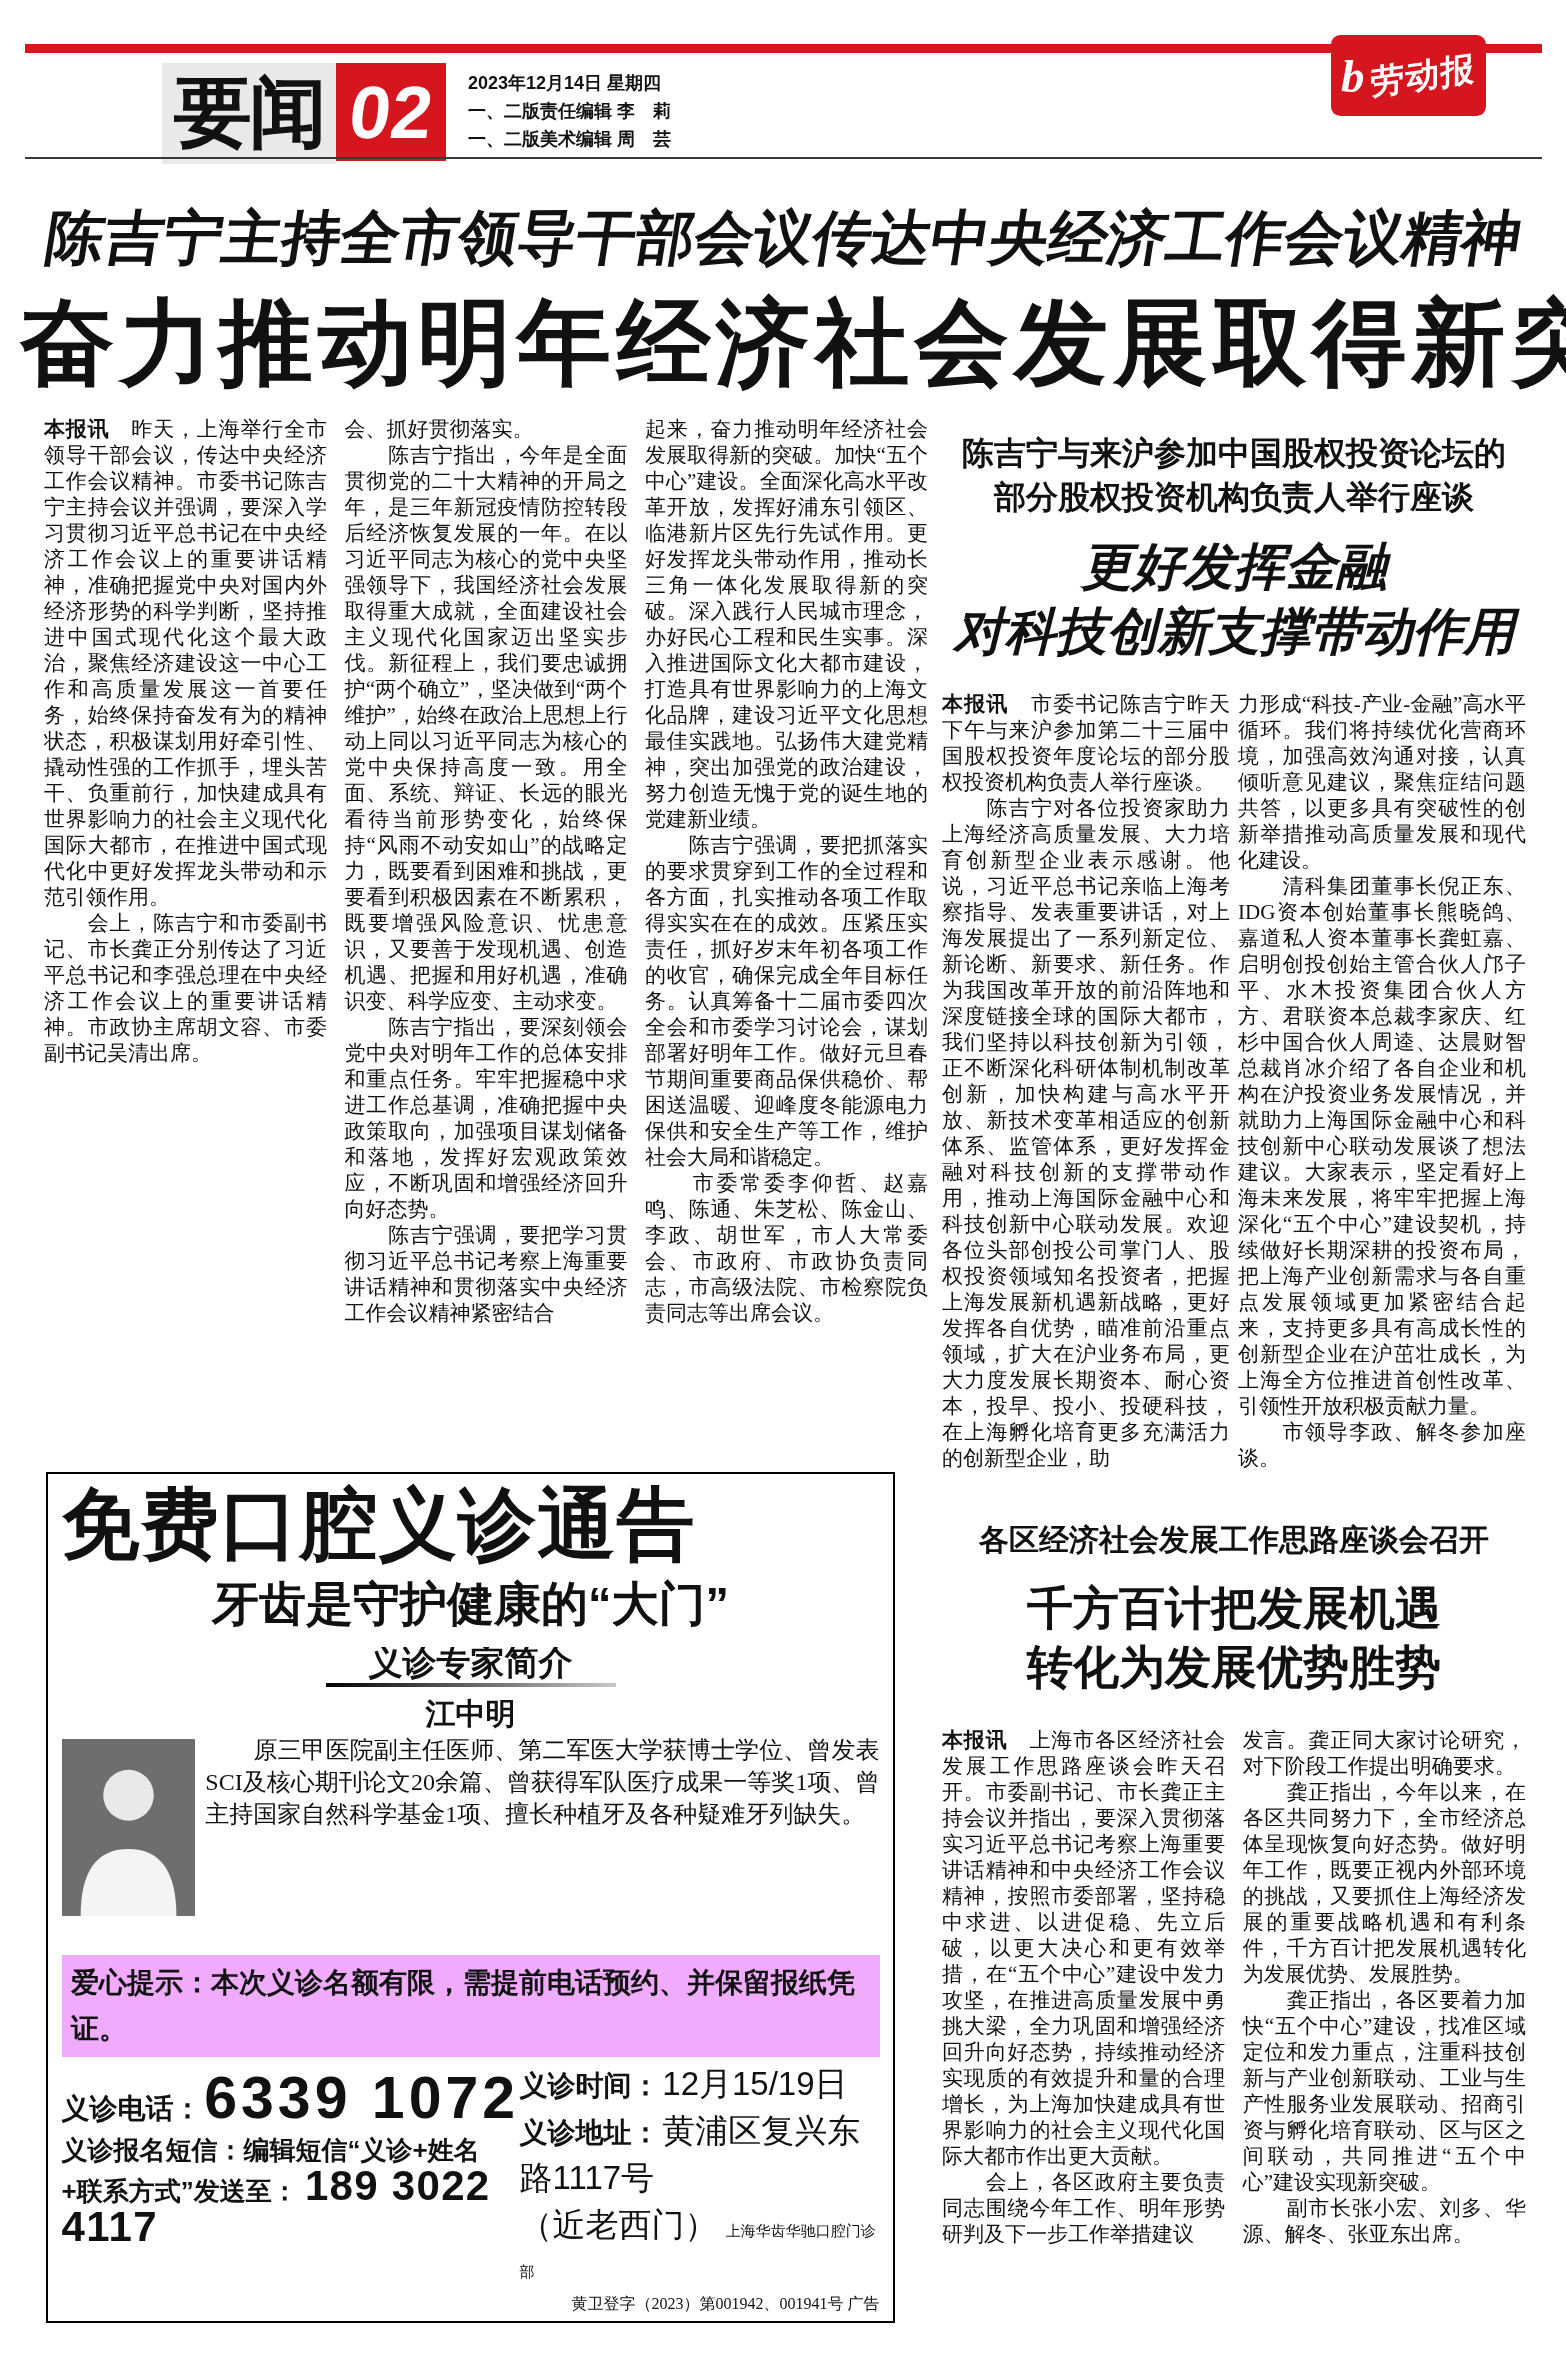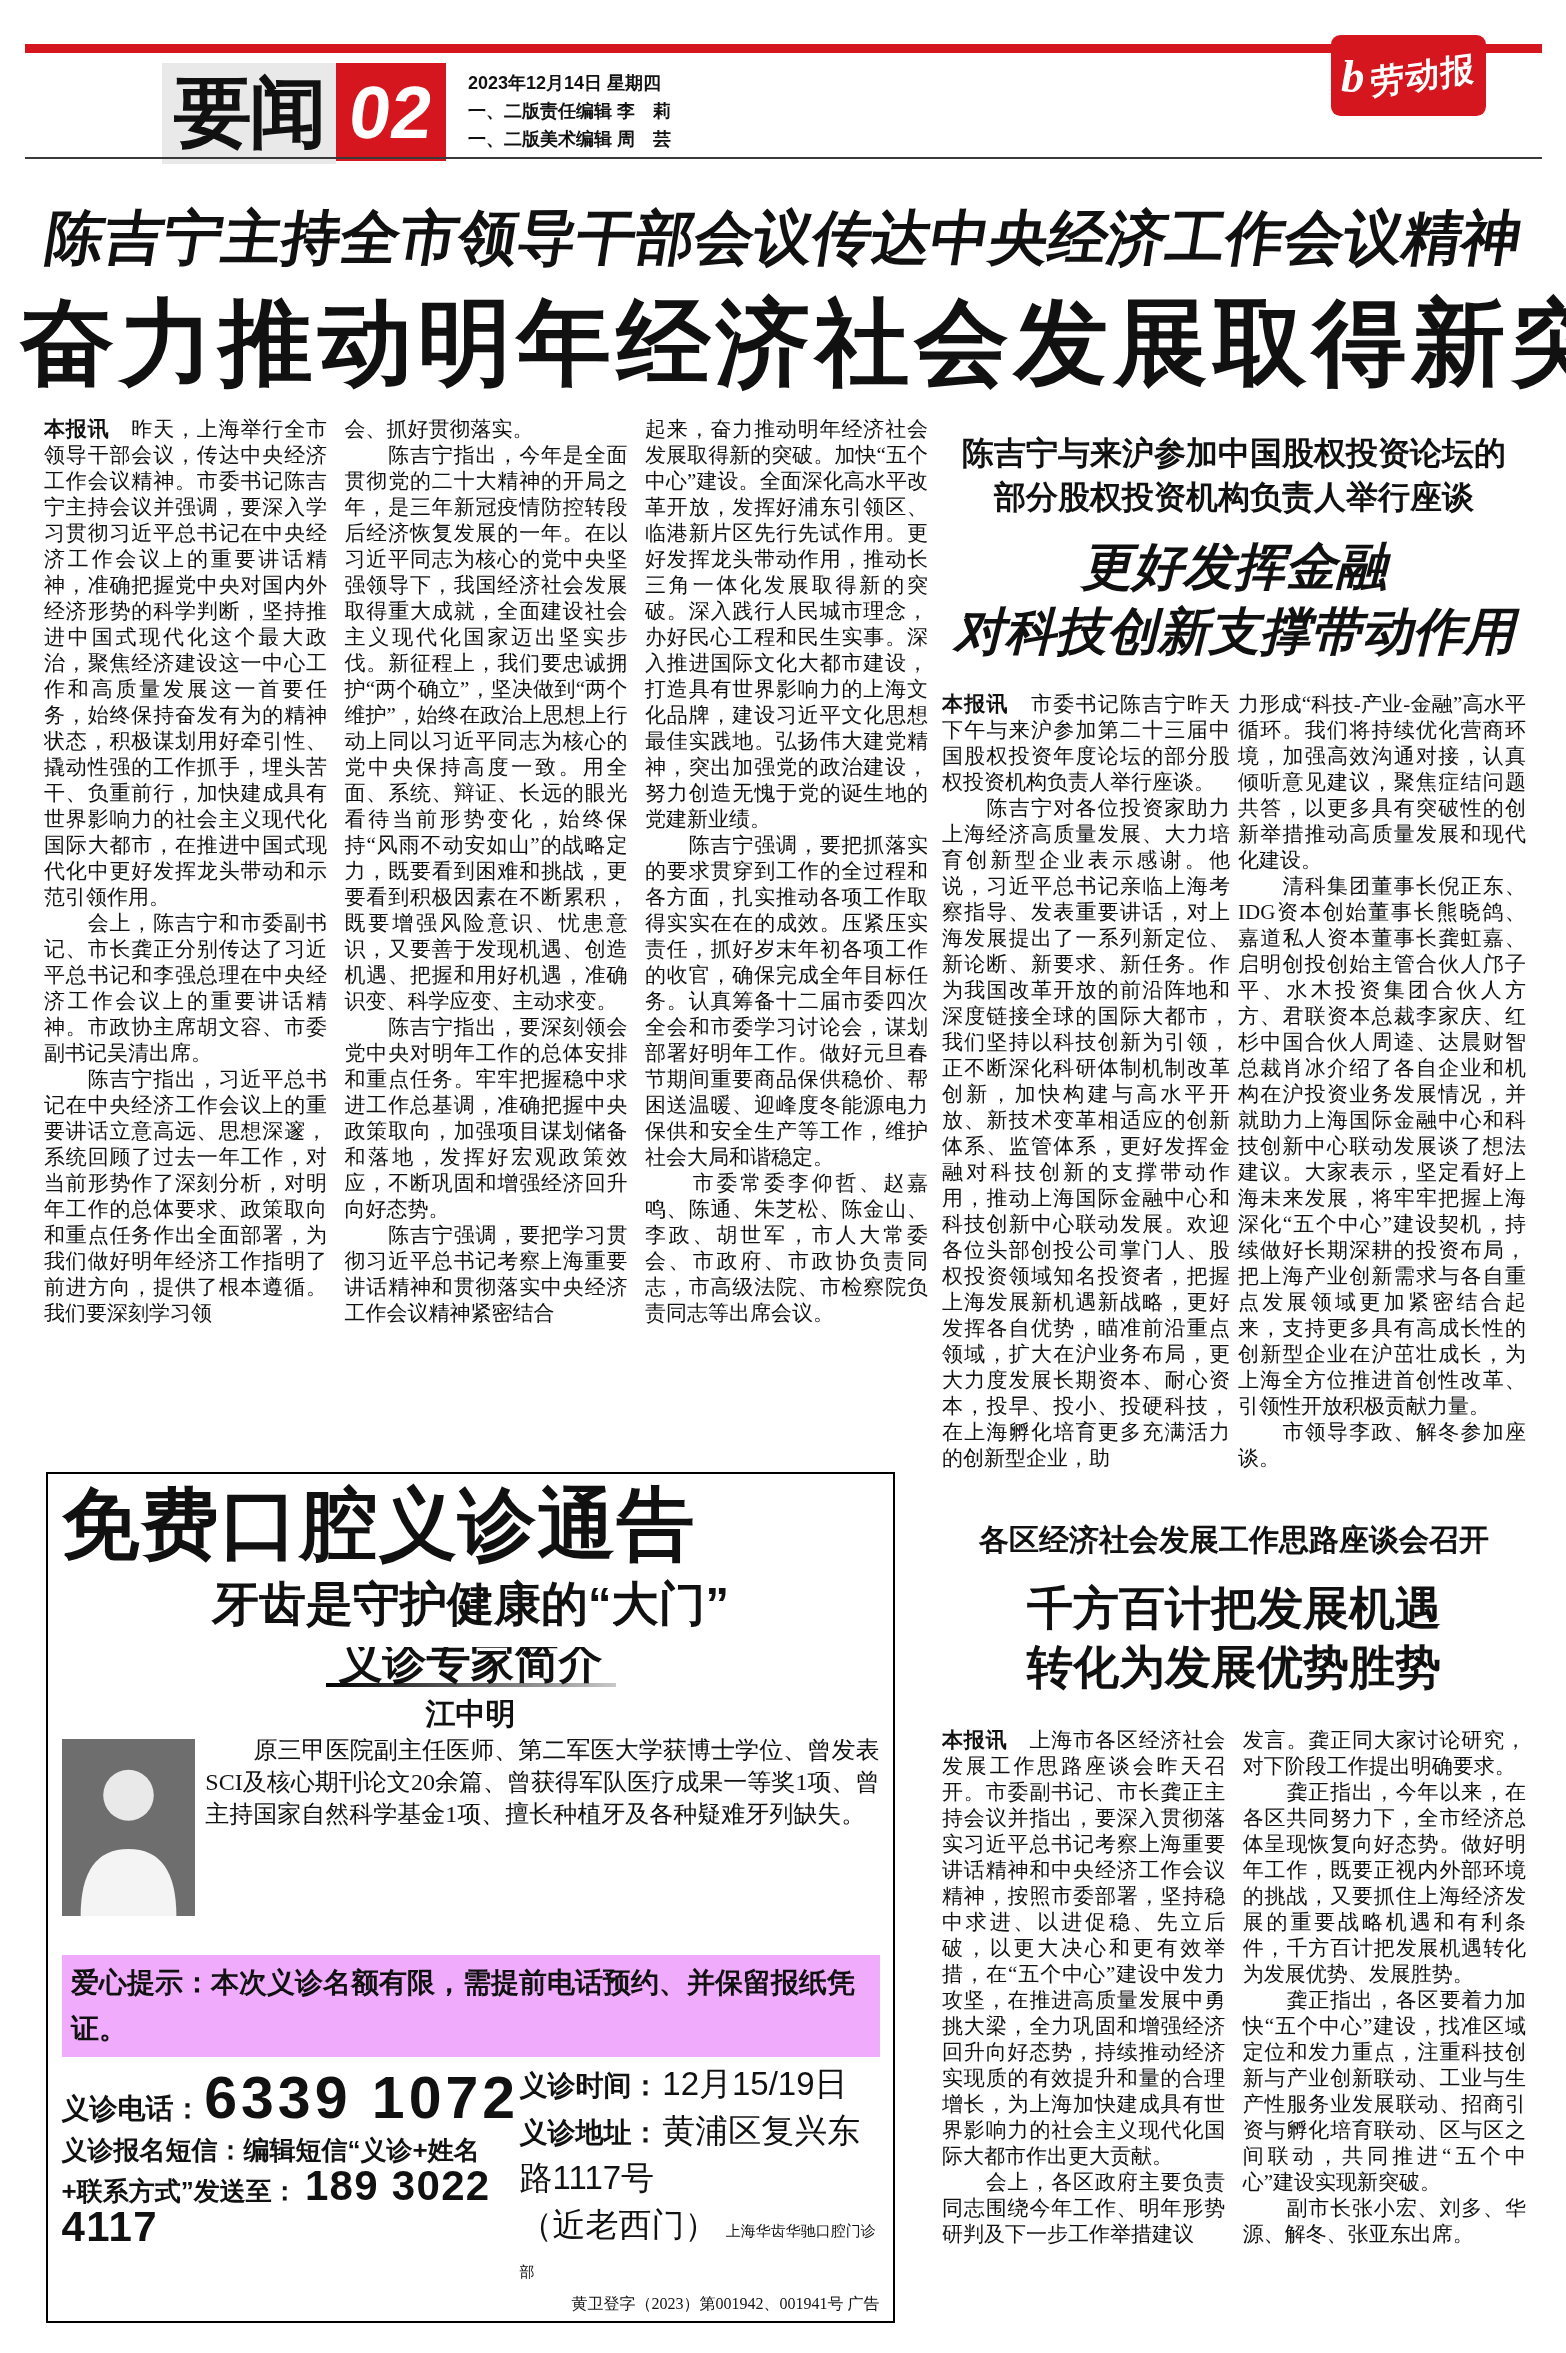--- a/index.html
+++ b/index.html
@@ -47,21 +47,21 @@
   .ad-subtitle{text-align:center;font-family:"Liberation Sans",sans-serif;font-weight:900;
                font-size:47px;margin-top:5.4px;}
   .ad-cols{display:flex;gap:17.5px;margin-top:10.8px;flex:1;overflow:hidden;}
   .ad-left{width:497px;font-size:25.6px;line-height:34px;}
   .ad-q{font-family:"Liberation Sans",sans-serif;font-weight:bold;font-size:27px;margin:0 0 2.7px;padding-left:30px;}
   .ad-para{margin:0;text-align:justify;}
   .ad-para b{font-family:"Liberation Sans",sans-serif;}
   .ad-meet{text-align:center;font-family:"Liberation Sans",sans-serif;font-weight:900;
            font-size:30px;line-height:40px;}
   .ad-right{flex:1;font-size:24px;line-height:32px;}
-  .experts-title{display:block;text-align:center;font-size:44px;font-weight:bold;}
+  .experts-title{display:block;text-align:center;font-size:34px;font-weight:bold;}
   .experts-rule{height:4px;width:290px;margin:4px auto 0;background:linear-gradient(to right,#000,#c8c8c8);}
   .expert-name{text-align:center;font-family:"Liberation Sans",sans-serif;font-weight:bold;
                font-size:30px;margin:10.8px 0 4px;}
   .expert-bio-wrap{text-align:justify;}
   .photo{float:left;width:133px;height:177px;margin:5.4px 10.8px 2.7px 0;background:#6e6e6e;display:block;}
   .photo svg{display:block;width:100%;height:100%;}
   .ad-notice{background:#f0abfc;margin-top:21px;padding:5.4px 9.4px;font-size:28px;line-height:46px;font-weight:bold;}
   .ad-notice b{font-family:"Liberation Sans",sans-serif;}
   .ad-contacts{display:flex;margin-top:6.7px;align-items:flex-start;}
   .ac-left{width:56%;}
@@ -100,21 +100,20 @@
     <div>一、二版美术编辑 周　芸</div>
   </div>
   <div class="abs header-rule"></div>
 
   <div class="abs kicker">陈吉宁主持全市领导干部会议传达中央经济工作会议精神</div>
   <h1 class="abs main-headline">奋力推动明年经济社会发展取得新突破</h1>
   <div class="abs lead-body">
     <div class="col">
         <p class="para"><b>本报讯</b><span>　昨天，上海举行全市领导干部会议，传达中央经济工作会议精神。市委书记陈吉宁主持会议并强调，要深入学习贯彻习近平总书记在中央经济工作会议上的重要讲话精神，准确把握党中央对国内外经济形势的科学判断，坚持推进中国式现代化这个最大政治，聚焦经济建设这一中心工作和高质量发展这一首要任务，始终保持奋发有为的精神状态，积极谋划用好牵引性、撬动性强的工作抓手，埋头苦干、负重前行，加快建成具有世界影响力的社会主义现代化国际大都市，在推进中国式现代化中更好发挥龙头带动和示范引领作用。</span></p>
         <p class="para">　　会上，陈吉宁和市委副书记、市长龚正分别传达了习近平总书记和李强总理在中央经济工作会议上的重要讲话精神。市政协主席胡文容、市委副书记吴清出席。</p>
-        <p class="para">　　陈吉宁指出，习近平总书记在中央经济工作会议上的重要讲话立意高远、思想深邃，系统回顾了过去一年工作，对当前形势作了深刻分析，对明年工作的总体要求、政策取向和重点任务作出全面部署，为我们做好明年经济工作指明了前进方向，提供了根本遵循。我们要深刻学习领</p>
       </div>
     <div class="col">
         <p class="para">会、抓好贯彻落实。</p>
         <p class="para">　　陈吉宁指出，今年是全面贯彻党的二十大精神的开局之年，是三年新冠疫情防控转段后经济恢复发展的一年。在以习近平同志为核心的党中央坚强领导下，我国经济社会发展取得重大成就，全面建设社会主义现代化国家迈出坚实步伐。新征程上，我们要忠诚拥护“两个确立”，坚决做到“两个维护”，始终在政治上思想上行动上同以习近平同志为核心的党中央保持高度一致。用全面、系统、辩证、长远的眼光看待当前形势变化，始终保持“风雨不动安如山”的战略定力，既要看到困难和挑战，更要看到积极因素在不断累积，既要增强风险意识、忧患意识，又要善于发现机遇、创造机遇、把握和用好机遇，准确识变、科学应变、主动求变。</p>
         <p class="para">　　陈吉宁指出，要深刻领会党中央对明年工作的总体安排和重点任务。牢牢把握稳中求进工作总基调，准确把握中央政策取向，加强项目谋划储备和落地，发挥好宏观政策效应，不断巩固和增强经济回升向好态势。</p>
         <p class="para">　　陈吉宁强调，要把学习贯彻习近平总书记考察上海重要讲话精神和贯彻落实中央经济工作会议精神紧密结合</p>
       </div>
     <div class="col">
         <p class="para">起来，奋力推动明年经济社会发展取得新的突破。加快“五个中心”建设。全面深化高水平改革开放，发挥好浦东引领区、临港新片区先行先试作用。更好发挥龙头带动作用，推动长三角一体化发展取得新的突破。深入践行人民城市理念，办好民心工程和民生实事。深入推进国际文化大都市建设，打造具有世界影响力的上海文化品牌，建设习近平文化思想最佳实践地。弘扬伟大建党精神，突出加强党的政治建设，努力创造无愧于党的诞生地的党建新业绩。</p>
         <p class="para">　　陈吉宁强调，要把抓落实的要求贯穿到工作的全过程和各方面，扎实推动各项工作取得实实在在的成效。压紧压实责任，抓好岁末年初各项工作的收官，确保完成全年目标任务。认真筹备十二届市委四次全会和市委学习讨论会，谋划部署好明年工作。做好元旦春节期间重要商品保供稳价、帮困送温暖、迎峰度冬能源电力保供和安全生产等工作，维护社会大局和谐稳定。</p>

